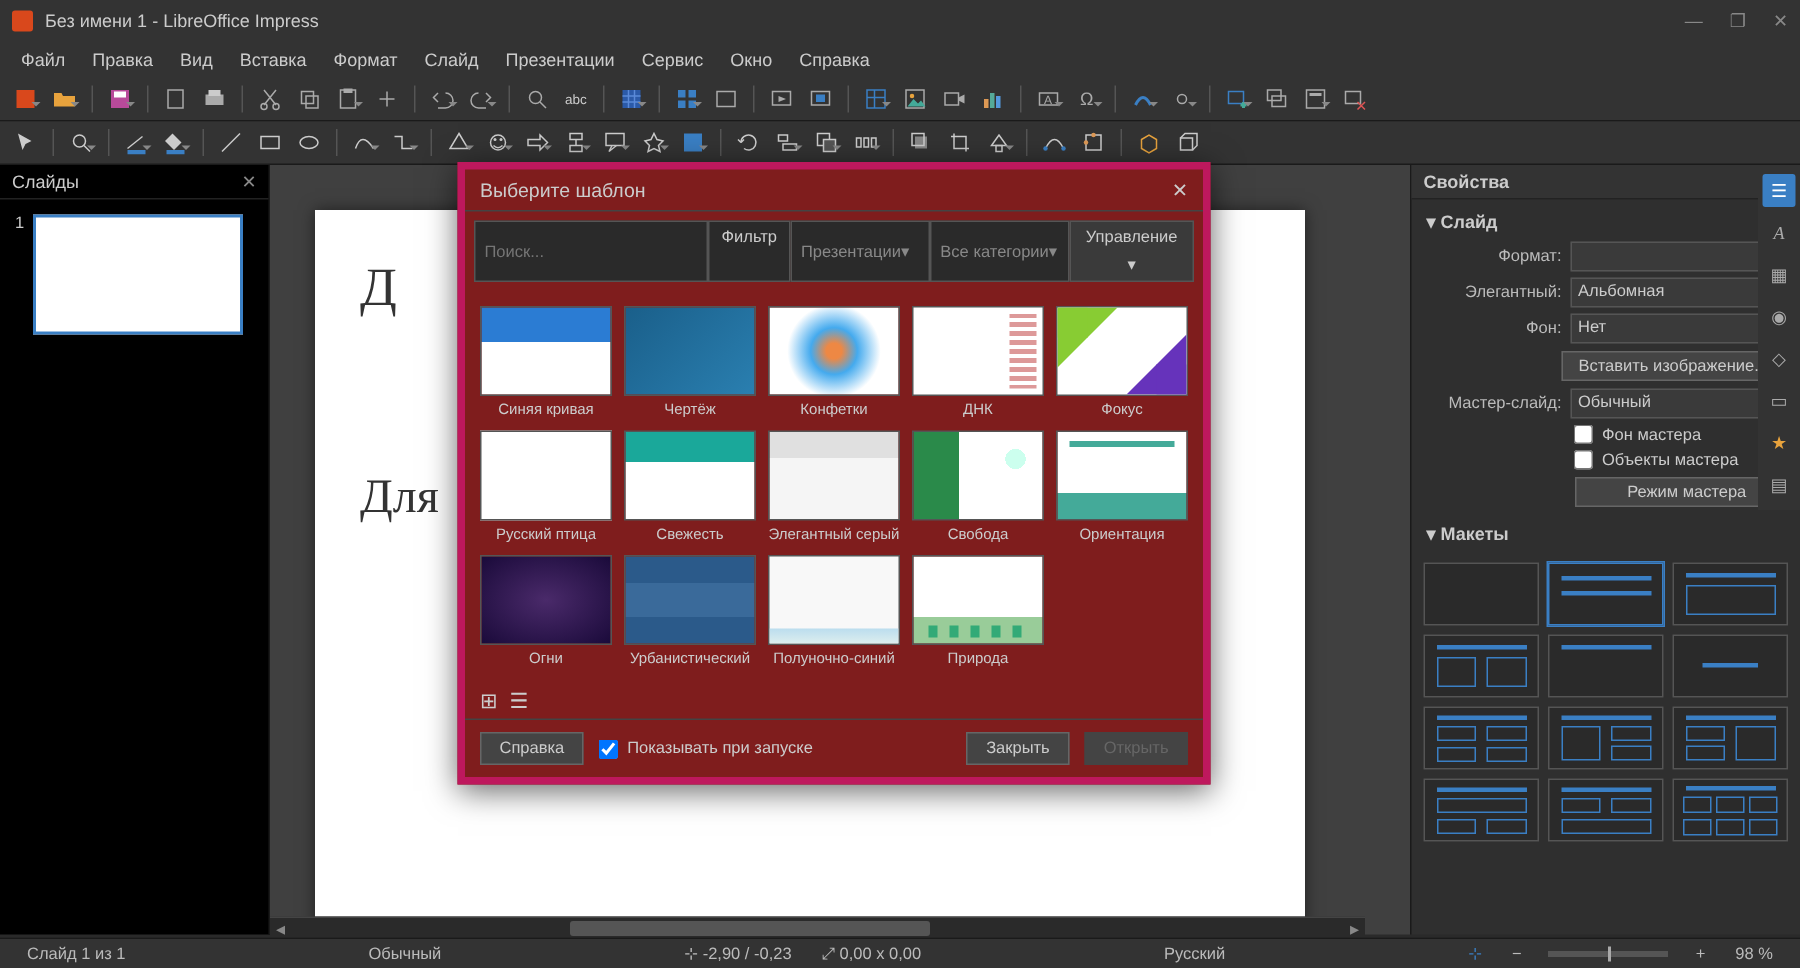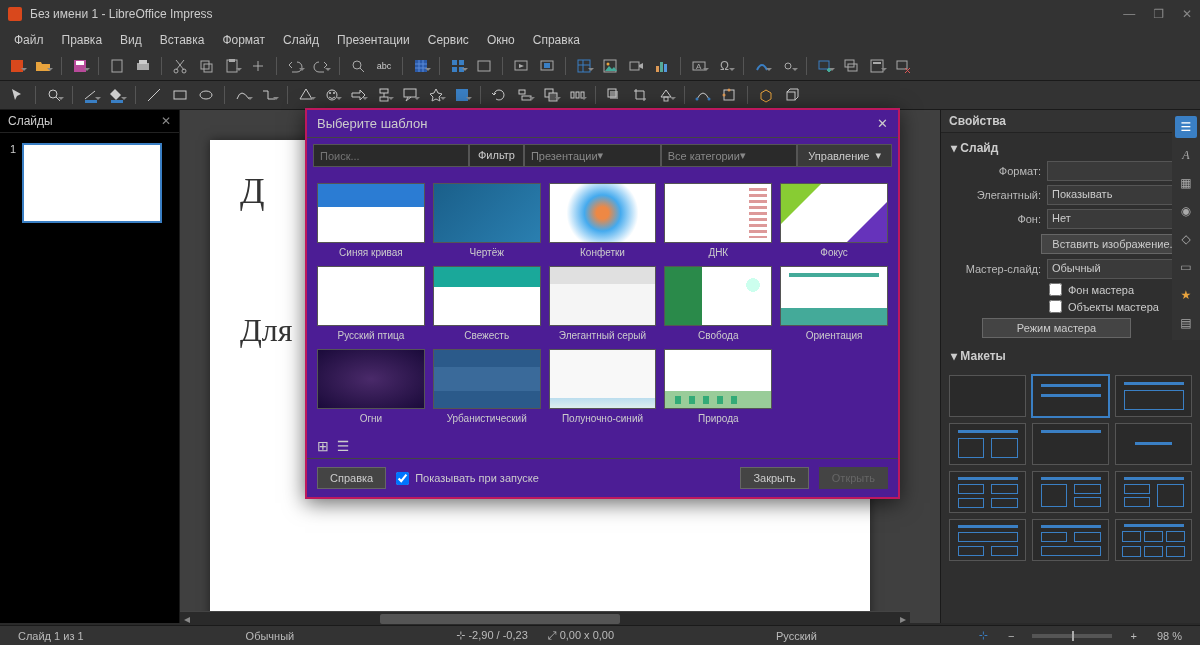--- a/index.html
+++ b/index.html
@@ -36,27 +36,27 @@
 .props-check { display: flex; align-items: center; gap: 6px; padding: 2px 10px 2px 108px; font-size: 11px; }
 .layouts { display: grid; grid-template-columns: repeat(3, 1fr); gap: 6px; padding: 8px; }
 .layout-item { height: 42px; border: 1px solid #555; background: #2a2a2a; position: relative; }
 .layout-item.selected { border: 1px solid #3a7fc4; outline: 1px solid #3a7fc4; }
 .layout-item .bar { position: absolute; background: #3a7fc4; height: 3px; }
 .sidebar-tabs { position: absolute; right: 0; top: 110px; width: 28px; background: #333; display: flex; flex-direction: column; gap: 6px; padding: 6px 3px; }
 .sidebar-tab { width: 22px; height: 22px; display: flex; align-items: center; justify-content: center; color: #aaa; }
 .sidebar-tab.active { background: #3a7fc4; color: #fff; border-radius: 2px; }
 
 
-.modal { position: absolute; left: 305px; top: 108px; width: 595px; background: #4c1d95; border: 2px solid #be185d; box-shadow: 0 4px 20px rgba(0,0,0,0.6); z-index: 100; }
+.modal { position: absolute; left: 305px; top: 108px; width: 502px; background: #7f1d1d; border: 5px solid #be185d; box-shadow: 0 4px 20px rgba(0,0,0,0.6); z-index: 100; }
 .modal-title { padding: 6px 10px; font-size: 13px; display: flex; justify-content: space-between; align-items: center; border-bottom: 1px solid #444; }
 .modal-filters { display: flex; padding: 6px; gap: 0; }
 .modal-filters input { flex: 0 0 130px; background: #2a2a2a; border: 1px solid #555; color: #888; padding: 4px 6px; font-size: 11px; }
 .modal-filters .flabel { padding: 4px 8px; border: 1px solid #555; background: #2a2a2a; font-size: 11px; color: #ccc; }
 .modal-filters .fcombo { flex: 1; border: 1px solid #555; background: #2a2a2a; font-size: 11px; color: #888; padding: 3px 6px; display:flex; justify-content:flex-start; align-items:center;}
-.modal-filters .fbtn { border: 1px solid #555; background: #3a3a3a; font-size: 11px; color: #ccc; padding: 4px 10px; display:flex; align-items:center; gap:6px;}
+.modal-filters .fbtn { border: 1px solid #555; background: #3a3a3a; font-size: 11px; color: #ccc; padding: 4px 10px; display:flex; align-items:center; gap:6px;flex-direction:column;}
 .templates-grid { display: grid; grid-template-columns: repeat(5, 1fr); gap: 8px; padding: 10px; max-height: 320px; overflow-y: auto; }
 .template-item { text-align: center; }
 .template-thumb { width: 100%; height: 60px; background: #fff; border: 1px solid #555; margin-bottom: 4px; position: relative; overflow: hidden; }
 .template-label { font-size: 10px; color: #ccc; white-space: nowrap; overflow: hidden; text-overflow: ellipsis; }
 .modal-footer { display: flex; align-items: center; padding: 8px 10px; gap: 10px; border-top: 1px solid #444; }
 .modal-footer .spacer { flex: 1; }
 .modal-btn { background: #444; border: 1px solid #666; color: #ccc; padding: 4px 12px; font-size: 11px; }
 .modal-btn.disabled { color: #666; border-color: #444; }
 .view-toggle { display: flex; gap: 8px; padding: 4px 10px; color: #ccc; font-size: 14px;}
 .check-row { display: flex; align-items: center; gap: 6px; font-size: 11px; }
@@ -500,40 +500,40 @@
       <span style="color:#888">✕</span>
     </div>
     <div class="props-section">
       <div class="props-section-title">▾ <span>Слайд</span> <span style="float:right;color:#888;font-weight:normal">⧉</span></div>
       <div class="props-row">
         <label>Формат:</label>
         <div class="combo"></div>
       </div>
       <div class="props-row">
         <label>Элегантный:</label>
-        <div class="combo">Показывать</div>
+        <div class="combo">Альбомная</div>
       </div>
       <div class="props-row">
         <label>Фон:</label>
         <div class="combo">Нет</div>
       </div>
       <button class="props-btn" style="width:calc(100% - 110px);margin-left:100px">Вставить изображение...</button>
       <div class="props-row">
         <label>Мастер-слайд:</label>
         <div class="combo">Обычный</div>
       </div>
       <div class="props-check">
           <input type="checkbox" style="">
           <span>Фон мастера</span>
         </div>
       <div class="props-check">
           <input type="checkbox" style="">
           <span>Объекты мастера</span>
         </div>
-      <button class="props-btn" style="width:calc(100% - 110px);margin-left:41px">Режим мастера</button>
+      <button class="props-btn" style="width:calc(100% - 110px);margin-left:109px">Режим мастера</button>
     </div>
     <div class="props-section-title">▾ <span>Макеты</span></div>
     <div class="layouts">
       <div class="layout-item"></div>
       <div class="layout-item selected">
           <div class="bar" style="left:10%;right:10%;top:20%"></div>
           <div class="bar" style="left:10%;right:10%;top:45%"></div>
         </div>
       <div class="layout-item">
           <div class="bar" style="left:10%;right:10%;top:15%"></div>

